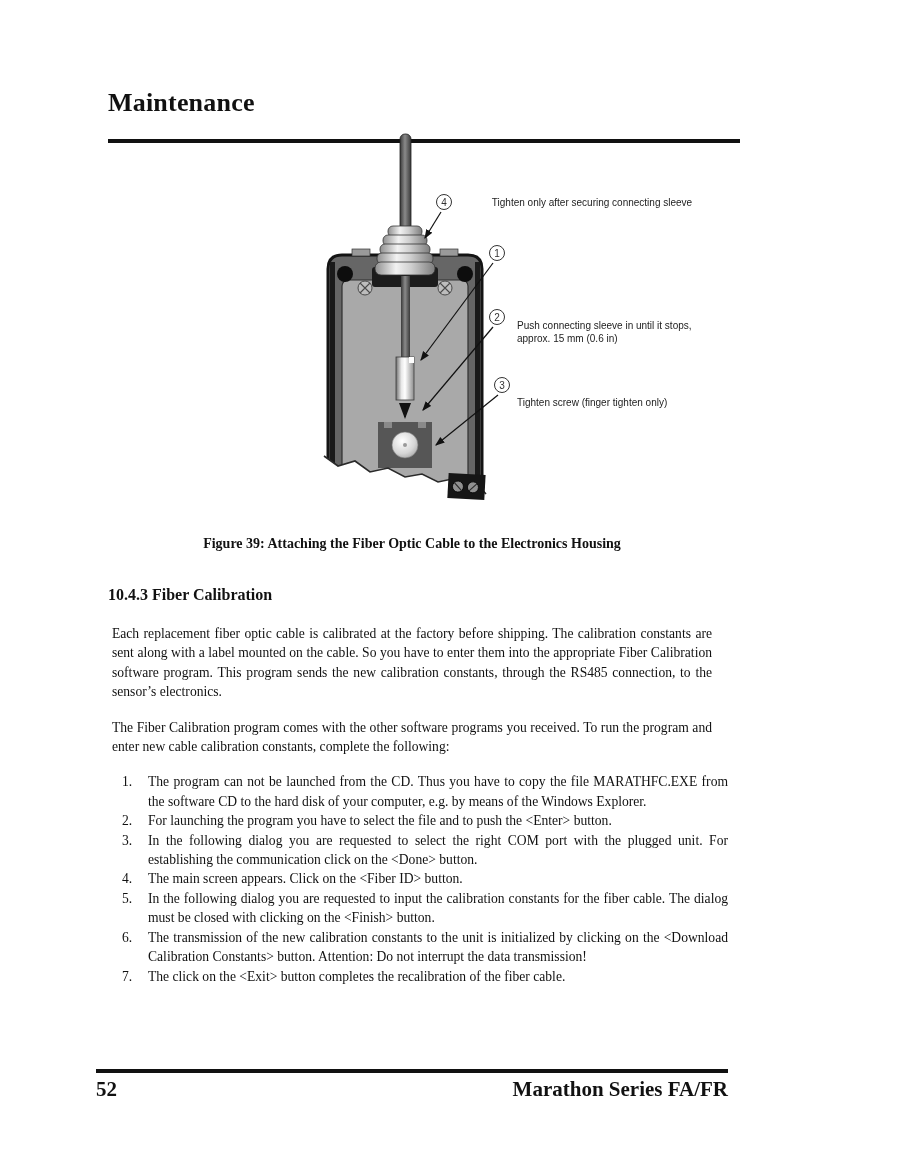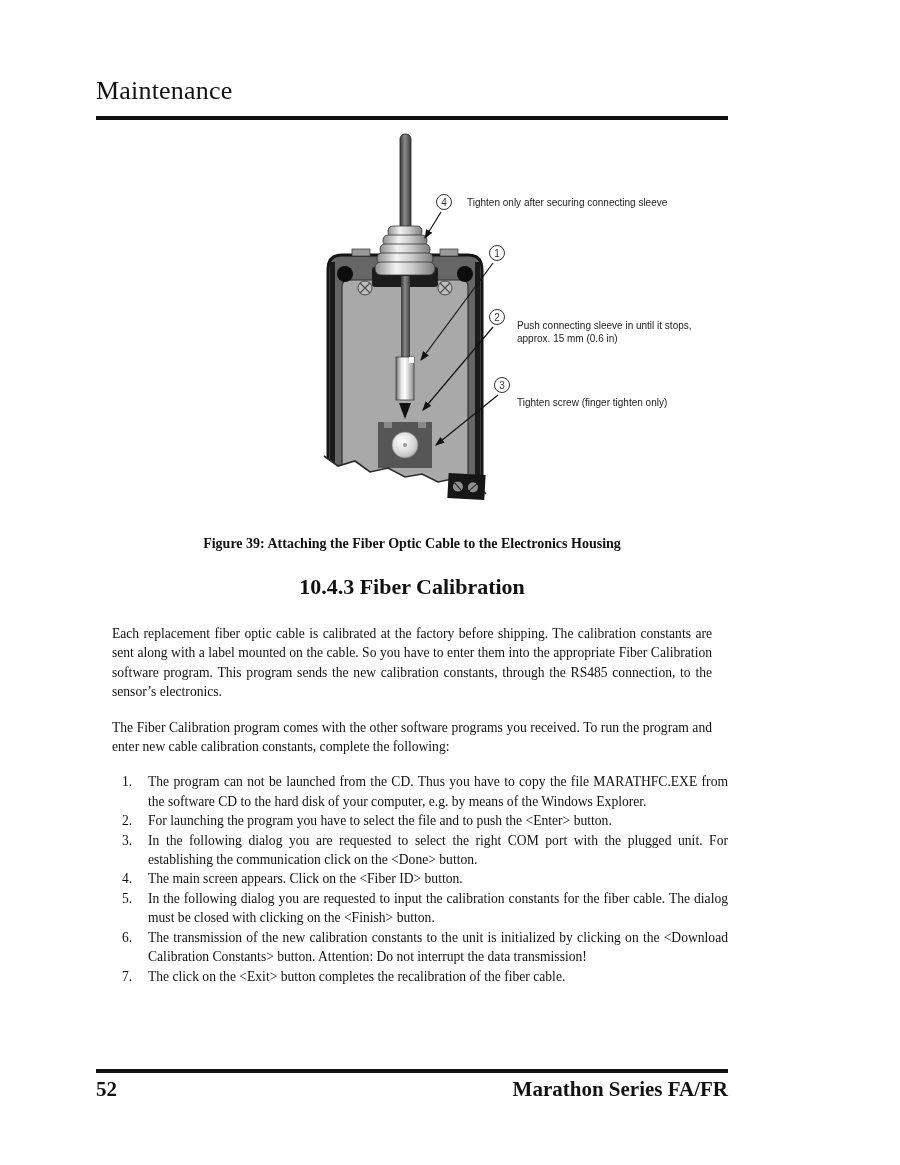--- a/index.html
+++ b/index.html
@@ -2,48 +2,48 @@
 <html><head>
 <meta charset="utf-8">
 <style>
   html,body{margin:0;padding:0;background:#ffffff;}
   .page{
     position:relative;width:900px;height:1165px;background:#ffffff;
     font-family:"Liberation Serif",serif;color:#111;overflow:hidden;
   }
   
   .chapter-title{
-    position:absolute;left:96px;top:76px;width:632px;margin:0;
-    font-size:26px;font-weight:normal;letter-spacing:.2px;
-    border-bottom:4px solid #111;padding-bottom:10px;
+    position:absolute;left:96px;top:76px;width:632px;margin:12px;
+    font-size:26px;font-weight:bold;letter-spacing:.2px;
+    border-bottom:4px solid #111;padding-bottom:21px;
   }
   
   .figure-area{position:absolute;left:300px;top:130px;width:480px;height:380px;}
   .figure-area svg{position:absolute;left:0;top:0;}
   .callout-circle{
     position:absolute;width:16px;height:16px;border:1px solid #333;border-radius:50%;
     background:#fff;display:flex;align-items:center;justify-content:center;
     font-family:"Liberation Sans",sans-serif;font-size:10px;color:#333;box-sizing:border-box;
   }
   .callout-text{
     position:absolute;font-family:"Liberation Sans",sans-serif;
     font-size:10px;line-height:12.5px;color:#222;
   }
-  .c4{left:136px;top:64px;} .t4{left:167px;top:67px;width:250px;}
+  .c4{left:136px;top:64px;} .t4{left:167px;top:67px;width:250px;text-align:center;}
   .c1{left:189px;top:115px;} .t1{left:217px;top:117px;width:192px;}
   .c2{left:189px;top:179px;} .t2{left:217px;top:190px;width:205px;}
   .c3{left:194px;top:247px;} .t3{left:217px;top:267px;width:215px;}
   
   .figure-caption{
     position:absolute;left:96px;top:536px;width:632px;margin:0;
     text-align:center;font-weight:bold;font-size:14px;
   }
   .section-heading{
-    position:absolute;left:96px;top:574px;width:632px;margin:0;
-    font-size:22px;font-weight:bold;text-align:center;
+    position:absolute;left:96px;top:574px;width:632px;margin:12px;
+    font-size:16px;font-weight:bold;
   }
   .body-text{position:absolute;left:96px;top:608px;width:632px;}
   .body-text p{margin:16px;font-size:13.6px;line-height:19.4px;text-align:justify;}
   .steps{margin:0;}
   .step{display:flex;font-size:13.6px;line-height:19.4px;}
   .step .num{flex:0 0 26px;margin-left:26px;}
   .step .txt{flex:1;text-align:justify;}
   
   .footer-rule{position:absolute;left:96px;top:1069px;width:632px;height:4px;background:#111;}
   .footer-page-number{position:absolute;left:96px;top:1077px;font-size:21px;font-weight:bold;}

